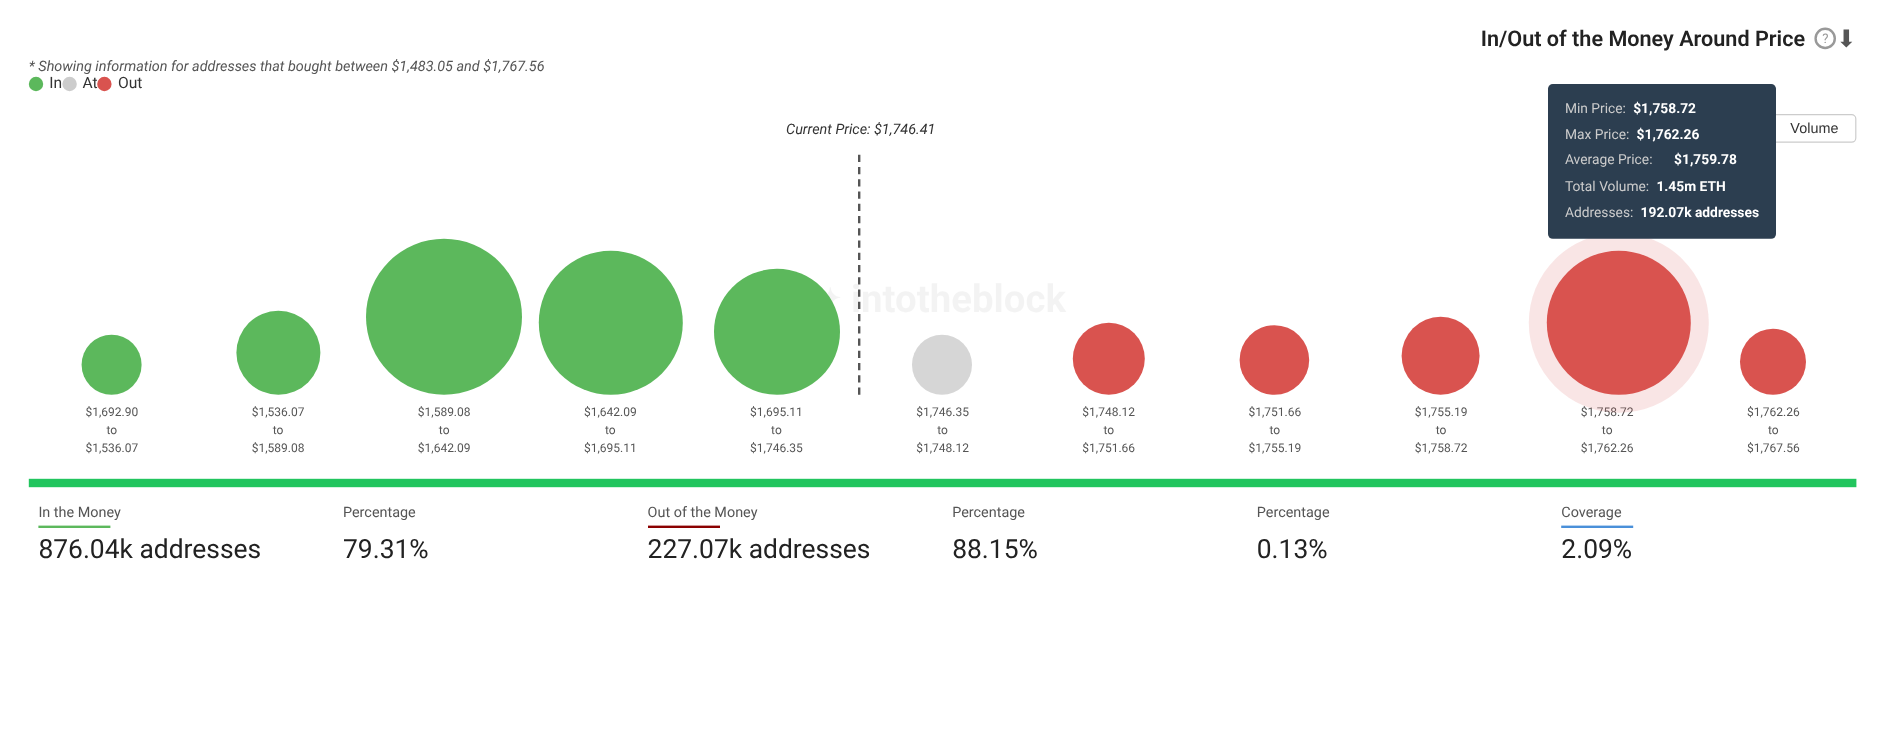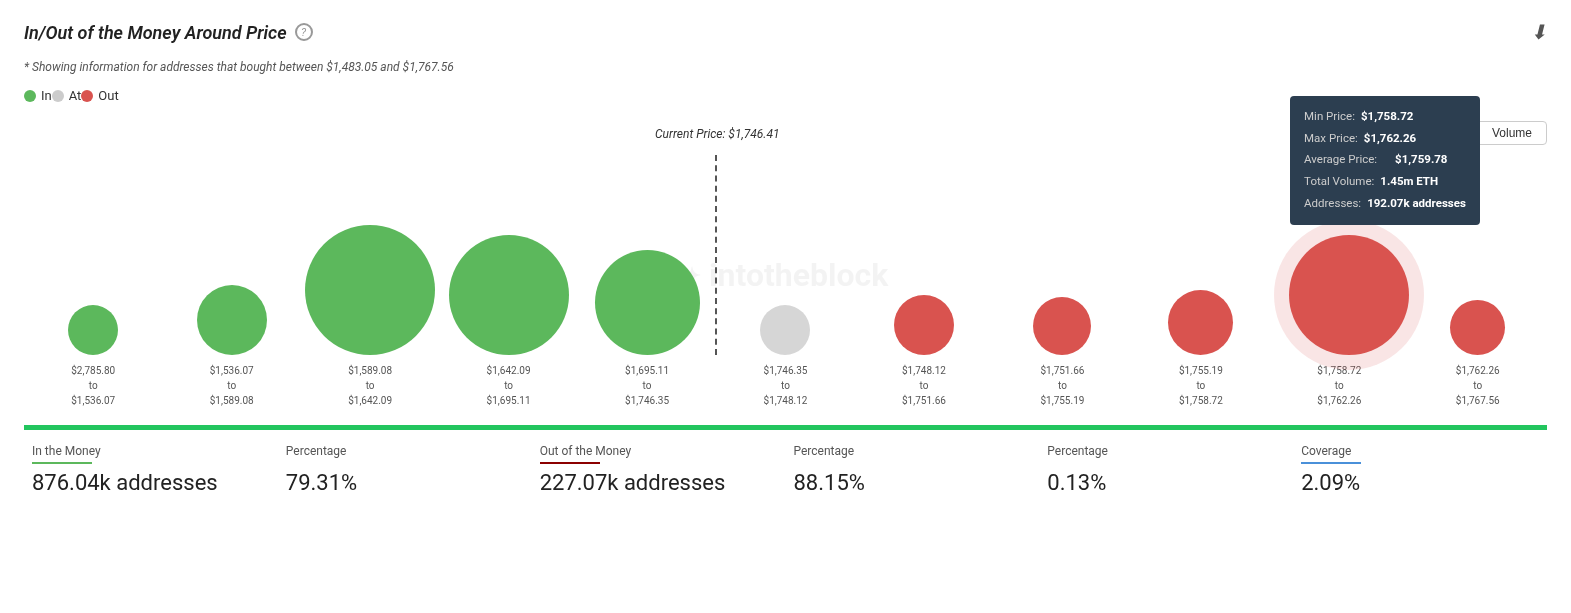--- a/index.html
+++ b/index.html
@@ -1,34 +1,34 @@
 <!DOCTYPE html>
 <html><head>
   <meta charset="utf-8">
   <style>
     * { box-sizing: border-box; margin: 0; padding: 0; }
     body { font-family: -apple-system, BlinkMacSystemFont, 'Segoe UI', Roboto, sans-serif; background: #fff; color: #333; font-size: 13px; }
     .container { padding: 20px 24px; max-width: 1571px; }
-    .header { display: flex; align-items: center; justify-content: space-between; margin-bottom: 16px; font-style: italic; }
+    .header { display: flex; align-items: center; justify-content: flex-end; margin-bottom: 4px; }
     .title-row { display: flex; align-items: center; gap: 8px; }
     .title { font-size: 18px; font-weight: 600; color: #222; }
     .help-icon { width: 18px; height: 18px; border-radius: 50%; border: 2px solid #999; color: #999; font-size: 11px; display: flex; align-items: center; justify-content: center; cursor: pointer; }
     .download-icon { font-size: 20px; color: #555; cursor: pointer; }
-    .subtitle { font-style: italic; color: #555; font-size: 12px; margin-bottom: 14px; }
+    .subtitle { font-style: italic; color: #555; font-size: 12px; }
     .legend { display: flex; align-items: center; margin-bottom: 18px; }
     .legend-item { display: flex; align-items: center; gap: 5px; font-size: 13px; color: #333; }
     .legend-dot { width: 12px; height: 12px; border-radius: 50%; }
     .toggle-row { display: flex; justify-content: flex-end; margin-bottom: 10px; }
     .toggle-btn { padding: 4px 14px; font-size: 12px; border: 1px solid #ccc; cursor: pointer; background: #fff; color: #333; }
     .toggle-btn.active { background: #fff; border-color: #4a90d9; color: #4a90d9; border-width: 1.5px; }
     .toggle-btn:first-child { border-radius: 4px 0 0 4px; }
     .toggle-btn:last-child { border-radius: 0 4px 4px 0; }
     .chart-area { position: relative; height: 240px; margin-bottom: 10px; overflow: visible; }
     .watermark { position: absolute; top: 50%; left: 50%; transform: translate(-50%, -50%); opacity: 0.08; font-size: 32px; font-weight: bold; color: #737373; white-space: nowrap; pointer-events: none; display: flex; align-items: center; gap: 8px; }
-    .stats-row { display: flex; align-items: flex-start; gap: 0; margin-top: 30px; border-top: 5px solid #22c55e; padding-top: 14px; }
+    .stats-row { display: flex; align-items: flex-start; gap: 0; margin-top: 30px; border-top: 7px solid #22c55e; padding-top: 14px; }
     .stat-block { flex: 1; padding: 0 8px; }
     .stat-label { font-size: 12px; color: #555; margin-bottom: 4px; display: flex; align-items: center; gap: 4px; }
     .stat-underline { height: 2px; width: 60px; margin-bottom: 6px; }
     .stat-value { font-size: 22px; font-weight: 400; color: #222; }
     .green-line { background: #5cb85c; }
     .red-line { background: #8b0000; }
     .blue-line { background: #4a90d9; }
   </style>
 </head>
 <body>
@@ -141,21 +141,21 @@
         </div>
       </div>
 
       <div style="flex:1; display:flex; flex-direction:column; align-items:center; justify-content:flex-end; height:200px;">
         <div style="width:55px;height:55px;border-radius:50%;background:#d9534f;"></div>
       </div>
     </div>
 
     <div style="display:flex; padding:8px 0 0 0;">
       <div style="flex:1;text-align:center;font-size:10px;color:#555;line-height:1.5;">
-        <span>$2,785.80</span><br>to<br><span>$1,536.07</span>
+        <span>$1,692.90</span><br>to<br><span>$1,536.07</span>
       </div>
       <div style="flex:1;text-align:center;font-size:10px;color:#555;line-height:1.5;">
         <span>$1,536.07</span><br>to<br><span>$1,589.08</span>
       </div>
       <div style="flex:1;text-align:center;font-size:10px;color:#555;line-height:1.5;">
         <span>$1,589.08</span><br>to<br><span>$1,642.09</span>
       </div>
       <div style="flex:1;text-align:center;font-size:10px;color:#555;line-height:1.5;">
         <span>$1,642.09</span><br>to<br><span>$1,695.11</span>
       </div>

